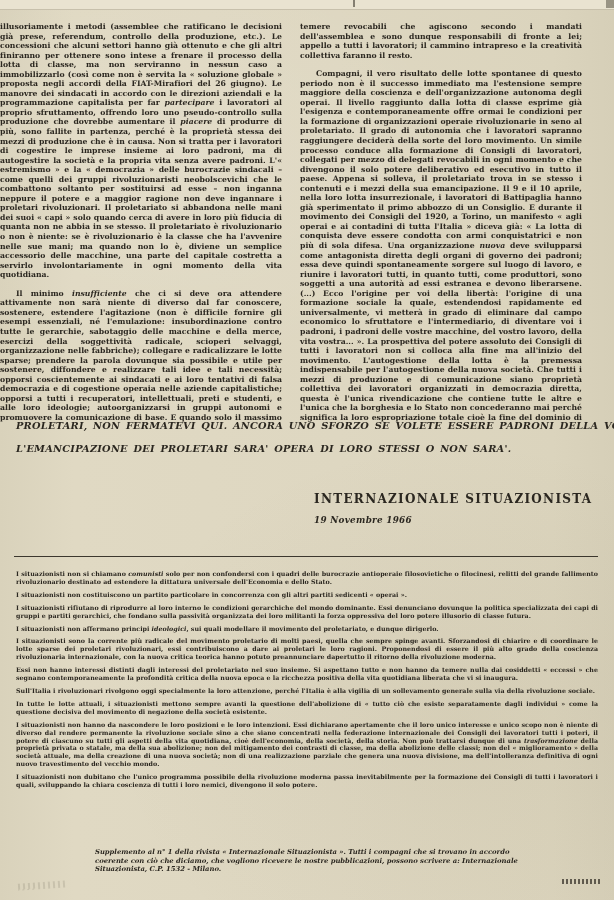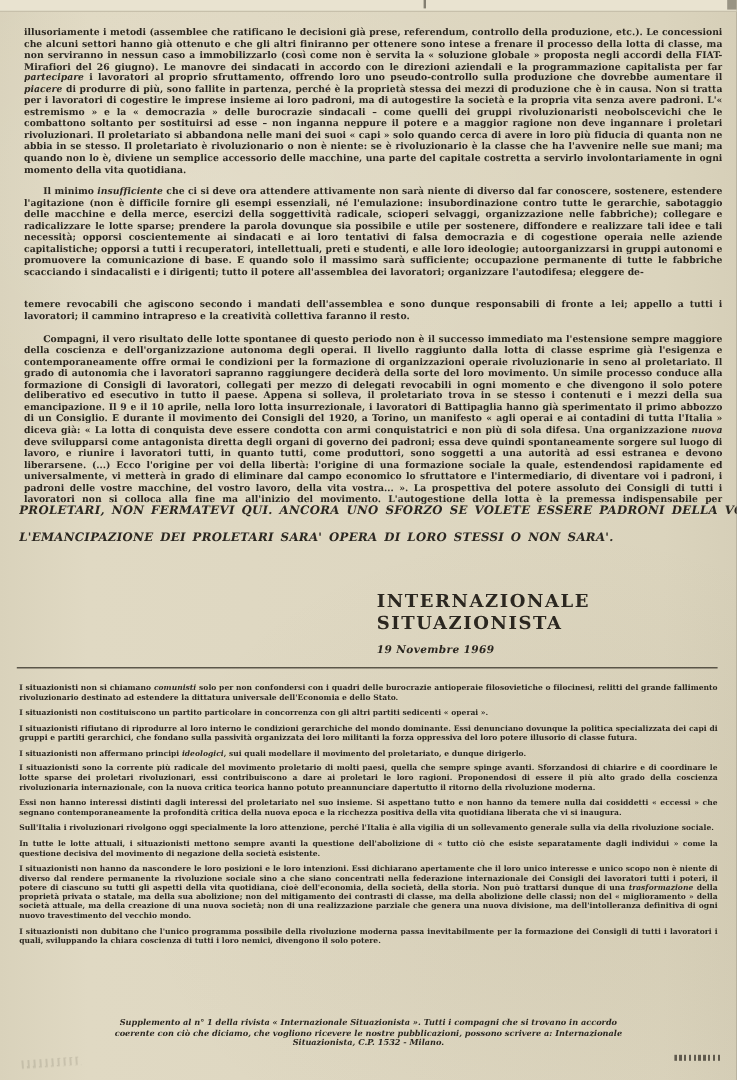--- a/index.html
+++ b/index.html
@@ -18,22 +18,22 @@
   }
   .top-edge{
     position:absolute;top:0;left:0;width:614px;height:9px;
     background:#e9e3d0;
     border-bottom:1px solid rgba(110,100,75,0.28);
   }
   .top-notch{position:absolute;top:0;left:353px;width:2px;height:7px;background:rgba(50,45,35,0.55);}
   .corner-shade{position:absolute;top:0;left:606px;width:8px;height:8px;background:rgba(55,50,40,0.45);}
 
   .columns{
-    position:absolute;top:22px;left:20px;width:582px;height:400px;
-    display:flex;gap:18px;overflow:hidden;flex-direction:column;
+    position:absolute;top:22px;left:0;width:582px;height:400px;
+    display:flex;gap:18px;overflow:hidden;
   }
   .col{flex:1;min-width:0;}
   .body-p{
     margin:0;
     font-size:7.7px;line-height:9.55px;
     text-align:justify;
     letter-spacing:0.02px;
     hyphens:none;
   }
   .body-p i{font-style:italic;}
@@ -43,21 +43,21 @@
   .slogan-line{
     margin:0 0 12px 0;
     font-size:9.8px;line-height:11px;
     font-style:italic;font-weight:700;
     letter-spacing:0.25px;word-spacing:2px;
     white-space:nowrap;
   }
 
   .signature{position:absolute;top:492px;left:314px;}
   .signature .org{
-    font-size:15px;letter-spacing:1.3px;font-weight:700;
+    font-size:12px;letter-spacing:1.3px;font-weight:700;
   }
   .signature .date{
     margin-top:9px;font-size:8.8px;font-style:italic;font-weight:700;letter-spacing:0.3px;
   }
 
   .rule{
     position:absolute;top:556px;left:14px;width:584px;height:1px;
     background:rgba(42,38,30,0.9);
   }
 
@@ -65,21 +65,21 @@
   .statement{
     margin:0 0 5px 0;
     font-size:6.3px;line-height:7.9px;
     text-align:justify;
     letter-spacing:0.02px;
   }
   .statement i{font-style:italic;}
 
   .colophon{
     position:absolute;top:848px;left:50%;transform:translateX(-50%);
-    width:424px;text-align:center;
+    width:424px;
     font-size:6.8px;line-height:8.6px;
     font-style:italic;font-weight:700;
   }
 
   .printer-mark{
     position:absolute;top:879px;left:562px;width:38px;height:5px;
     background:repeating-linear-gradient(90deg, rgba(40,35,28,0.85) 0 2px, rgba(40,35,28,0) 2px 4px);
     filter:blur(0.4px);opacity:0.8;
   }
   .pencil-mark{
@@ -108,21 +108,21 @@
     </div>
   </div>
 
   <div class="slogans">
     <p class="slogan-line">PROLETARI, NON FERMATEVI QUI. ANCORA UNO SFORZO SE VOLETE ESSERE PADRONI DELLA VOSTRA VITA.</p>
     <p class="slogan-line">L'EMANCIPAZIONE DEI PROLETARI SARA' OPERA DI LORO STESSI O NON SARA'.</p>
   </div>
 
   <div class="signature">
     <div class="org">INTERNAZIONALE SITUAZIONISTA</div>
-    <div class="date">19 Novembre 1969</div>
+    <div class="date">19 Novembre 1966</div>
   </div>
 
   <div class="rule"></div>
 
   <div class="statements">
     <p class="statement">I situazionisti non si chiamano <i>comunisti</i> solo per non confondersi con i quadri delle burocrazie antioperaie filosovietiche o filocinesi, relitti del grande fallimento rivoluzionario destinato ad estendere la dittatura universale dell'Economia e dello Stato.</p>
     <p class="statement">I situazionisti non costituiscono un partito particolare in concorrenza con gli altri partiti sedicenti « operai ».</p>
     <p class="statement">I situazionisti rifiutano di riprodurre al loro interno le condizioni gerarchiche del mondo dominante. Essi denunciano dovunque la politica specializzata dei capi di gruppi e partiti gerarchici, che fondano sulla passività organizzata dei loro militanti la forza oppressiva del loro potere illusorio di classe futura.</p>
     <p class="statement">I situazionisti non affermano principi <i>ideologici</i>, sui quali modellare il movimento del proletariato, e dunque dirigerlo.</p>
     <p class="statement">I situazionisti sono la corrente più radicale del movimento proletario di molti paesi, quella che sempre spinge avanti. Sforzandosi di chiarire e di coordinare le lotte sparse dei proletari rivoluzionari, essi contribuiscono a dare ai proletari le loro ragioni. Proponendosi di essere il più alto grado della coscienza rivoluzionaria internazionale, con la nuova critica teorica hanno potuto preannunciare dapertutto il ritorno della rivoluzione moderna.</p>

